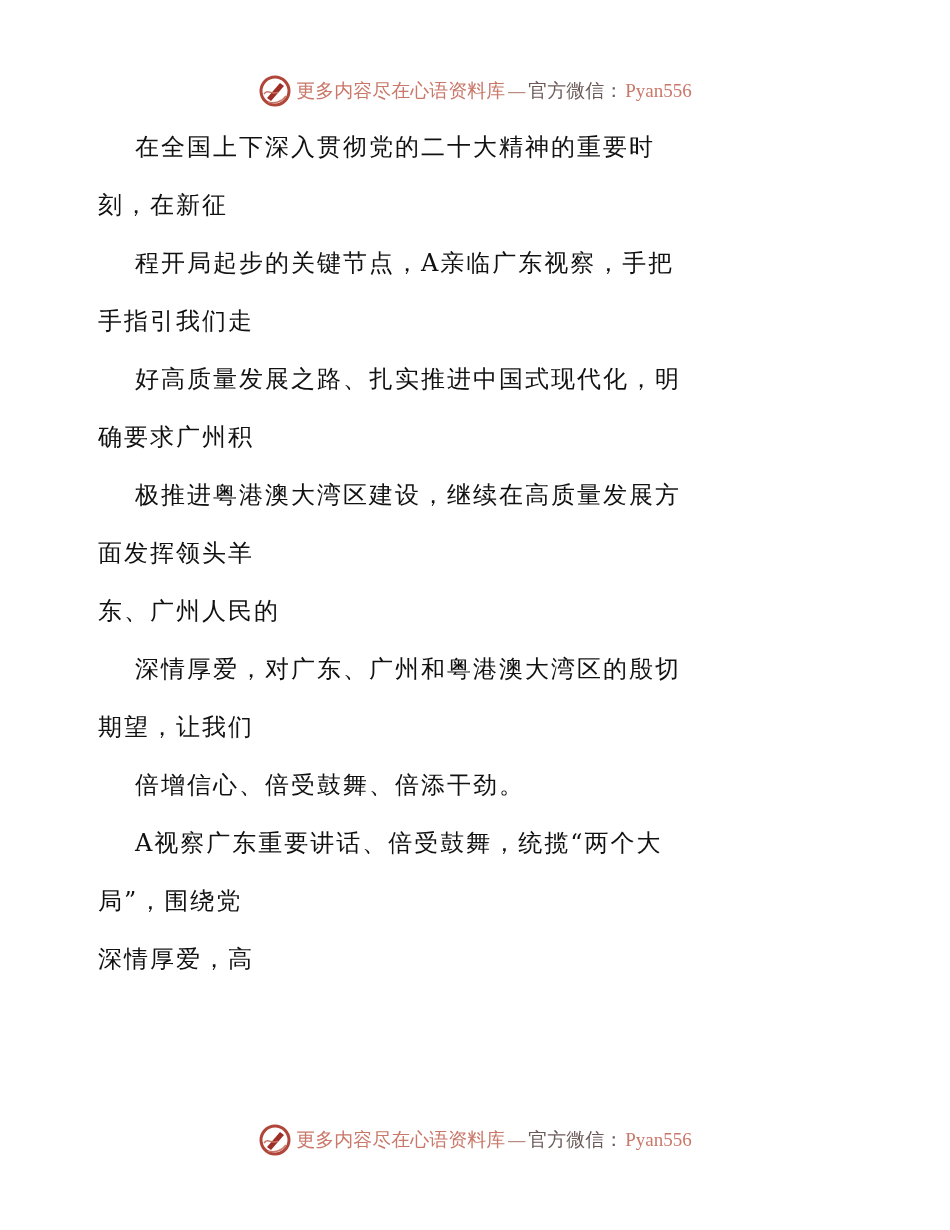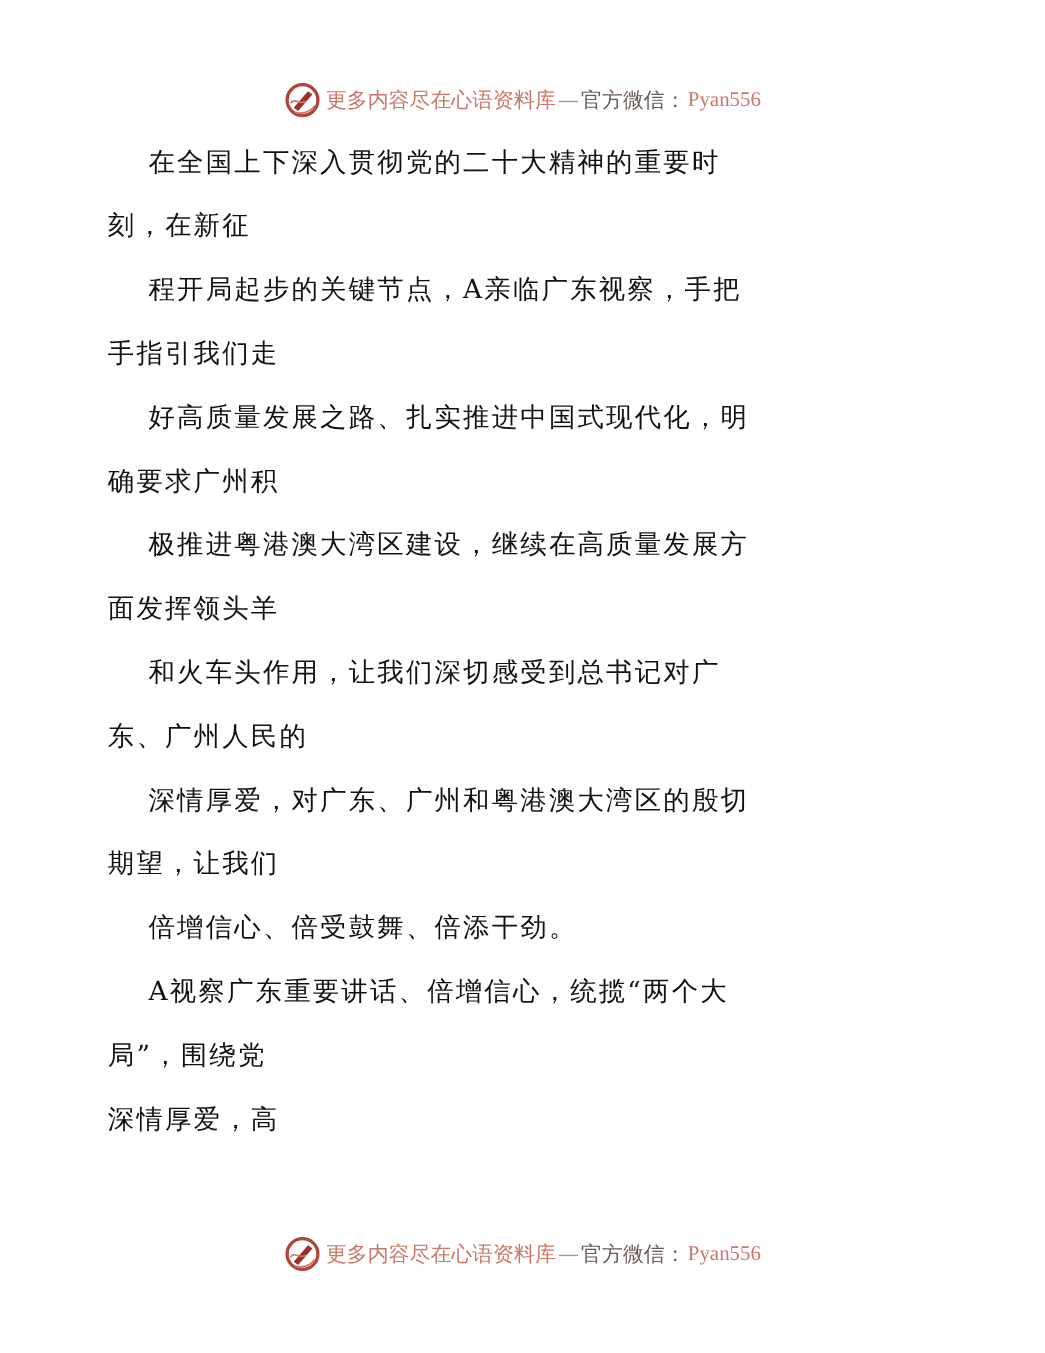--- a/index.html
+++ b/index.html
@@ -88,26 +88,25 @@
 
 <div class="content">
   <div class="line indent">在全国上下深入贯彻党的二十大精神的重要时</div>
   <div class="line">刻，在新征</div>
   <div class="line indent">程开局起步的关键节点，A亲临广东视察，手把</div>
   <div class="line">手指引我们走</div>
   <div class="line indent">好高质量发展之路、扎实推进中国式现代化，明</div>
   <div class="line">确要求广州积</div>
   <div class="line indent">极推进粤港澳大湾区建设，继续在高质量发展方</div>
   <div class="line">面发挥领头羊</div>
-  <div class="line indent">和火车头作用，让我们深切感受到总书记对广</div>
   <div class="line">东、广州人民的</div>
   <div class="line indent">深情厚爱，对广东、广州和粤港澳大湾区的殷切</div>
   <div class="line">期望，让我们</div>
   <div class="line indent">倍增信心、倍受鼓舞、倍添干劲。</div>
-  <div class="line indent">A视察广东重要讲话、倍增信心，统揽“两个大</div>
+  <div class="line indent">A视察广东重要讲话、倍受鼓舞，统揽“两个大</div>
   <div class="line">局”，围绕党</div>
   <div class="line">深情厚爱，高</div>
 </div>
 
 <div class="watermark bottom">
   <svg class="wm-logo" viewBox="0 0 34 34">
     <circle cx="17" cy="17" r="14" fill="none" stroke="#b0453a" stroke-width="3"></circle>
     <path d="M9 24 L22 9 L26 12 L13 27 Z" fill="#9e2f27"></path>
     <path d="M6 20 C10 14, 14 22, 20 18" fill="none" stroke="#c9786a" stroke-width="1.5"></path>
     <path d="M10 28 C16 30, 24 28, 28 22" fill="none" stroke="#c9786a" stroke-width="1.5"></path>

